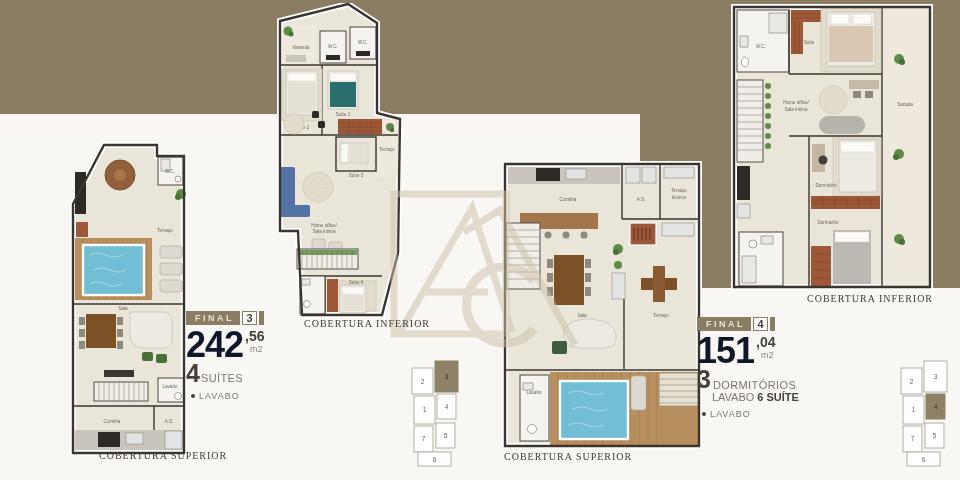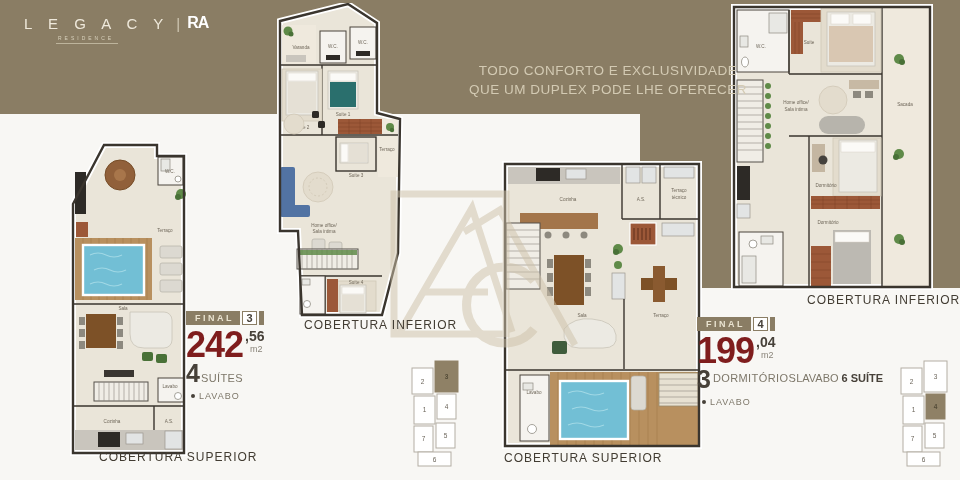--- a/index.html
+++ b/index.html
@@ -15,40 +15,40 @@
   .logo-div{color:#cfc7b2;margin:0 7px;font-size:15px;font-weight:300;}
   .logo-ra{font-size:16px;font-weight:bold;color:#ffffff;letter-spacing:-1px;}
   .logo-sub{font-size:5px;letter-spacing:3px;color:#d8d1bc;margin:3px 0 0 34px;}
   .logo-rule{width:62px;height:1px;background:#bdb49c;margin:2px 0 0 32px;}
   .subtitle{position:absolute;left:26px;top:78px;font-size:12.5px;letter-spacing:1.5px;color:#ddd6c2;z-index:6;}
   .tagline{position:absolute;left:462px;top:61px;width:292px;text-align:center;font-size:13.5px;
            line-height:19px;letter-spacing:.5px;color:#d3cab3;z-index:6;}
 
   .plan{position:absolute;z-index:2;}
   .wm{position:absolute;left:386px;top:186px;z-index:3;opacity:.52;}
-  .cap{position:absolute;font-family:Liberation Sans, sans-serif;font-size:12px;letter-spacing:1px;
+  .cap{position:absolute;font-family:Liberation Serif, serif;font-size:10px;letter-spacing:1px;
        color:#423c32;z-index:5;white-space:nowrap;}
 
   .spec{position:absolute;z-index:6;}
   .badge{display:flex;align-items:stretch;height:14px;}
   .badge-bar{background:#8a7d64;color:#eae3d0;font-size:9px;font-weight:bold;letter-spacing:2.5px;
              padding:0 6px 0 9px;display:inline-flex;align-items:center;}
   .badge-num{background:#fff;border:1px solid #8a7d64;color:#474139;font-weight:bold;font-size:11px;
              width:13px;display:inline-flex;align-items:center;justify-content:center;margin-left:2px;}
   .badge-tab{width:5px;background:#8a7d64;margin-left:2px;}
   .area{display:flex;margin-top:4px;}
-  .area-int{font-size:36px;line-height:31px;font-weight:bold;color:#7f1d1d;letter-spacing:-1px;}
+  .area-int{font-size:36px;line-height:31px;font-weight:bold;color:#0f172a;letter-spacing:-1px;}
   .area-side{display:flex;flex-direction:column;margin-left:2px;margin-top:1px;}
   .area-dec{font-size:14px;font-weight:bold;color:#474139;line-height:12px;}
   .area-unit{font-size:9px;color:#8a857a;margin-top:2px;padding-left:5px;}
   .count{display:flex;align-items:baseline;margin-top:2px;}
   .count.c4{align-items:flex-start;}
   .count-num{font-size:25px;font-weight:bold;color:#474139;line-height:23px;}
   .count-label{font-size:11px;color:#7d7769;letter-spacing:.4px;margin-left:1px;}
-  .count-col{display:flex;flex-direction:row;margin-left:1px;margin-top:4px;}
+  .count-col{display:flex;flex-direction:column;margin-left:1px;margin-top:11px;}
   .count-sub{font-size:11px;color:#7d7769;}
   .count-sub b{color:#474139;}
   .bullet{display:flex;align-items:center;margin-top:6px;margin-left:5px;font-size:9px;
           letter-spacing:1px;color:#7d7769;}
   .dot{width:4px;height:4px;border-radius:50%;background:#474139;margin-right:4px;}
 
   .kp{position:absolute;z-index:6;}
   .kp-cell{fill:#ffffff;stroke:#b3aea3;stroke-width:1;}
   .kp-cell.hl{fill:#8f8166;stroke:#8f8166;}
   .kp-num{font:6.5px "Liberation Sans",sans-serif;fill:#6b655a;text-anchor:middle;}
@@ -88,34 +88,21 @@
   .wmln{stroke:#cec2aa;fill:none;}
 </style>
 </head>
 <body>
 
 <div class="page">
 
   <div id="band" class="gold"></div>
   <div id="rblock" class="gold"></div>
 
-  <div class="logo">
-    <div class="logo-row">
-      <span class="logo-name">L E G A C Y</span>
-      <span class="logo-div">|</span>
-      <span class="logo-ra">RA</span>
-    </div>
-    <div class="logo-sub">RESIDENCE</div>
-    <div class="logo-rule"></div>
-  </div>
-
-  <div class="tagline">
-    <div>TODO CONFORTO E EXCLUSIVIDADE</div>
-    <div>QUE UM DUPLEX PODE LHE OFERECER</div>
-  </div>
+
 
   <svg class="plan" style="left:70px;top:142px;width:118px;height:314px" viewBox="0 0 118 314">
     <path class="backing" d="M34,3 H87 V14 H114 V311 H3 V62 Z"></path>
     <g>
       <rect class="room-white" x="88" y="15" width="25" height="28"></rect>
       <rect class="fix" x="91" y="17" width="9" height="12"></rect>
       <circle class="fix2" cx="108" cy="37" r="3"></circle>
       <text class="rlabel" x="100" y="31">W.C.</text>
     </g>
     <g>
@@ -475,21 +462,21 @@
     </div>
   </div>
 
   <div class="spec" style="left:697px;top:317px">
     <div class="badge">
       <span class="badge-bar">FINAL</span>
       <span class="badge-num">4</span>
       <span class="badge-tab"></span>
     </div>
     <div class="area">
-      <span class="area-int">199</span>
+      <span class="area-int">151</span>
       <span class="area-side">
         <span class="area-dec">,04</span>
         <span class="area-unit">m2</span>
       </span>
     </div>
     <div class="count c4">
       <span class="count-num">3</span>
       <span class="count-col">
         <span class="count-label">DORMITÓRIOS</span>
         <span class="count-sub"><span>LAVABO </span><b>6 SUÍTE</b></span>

